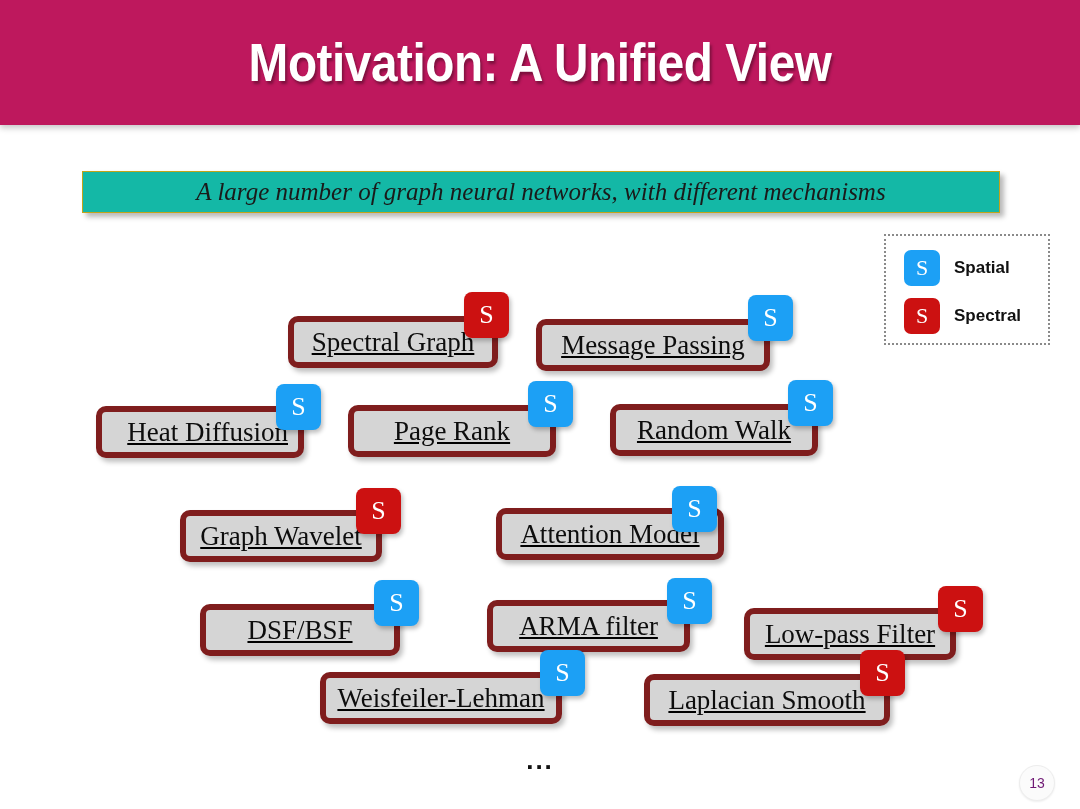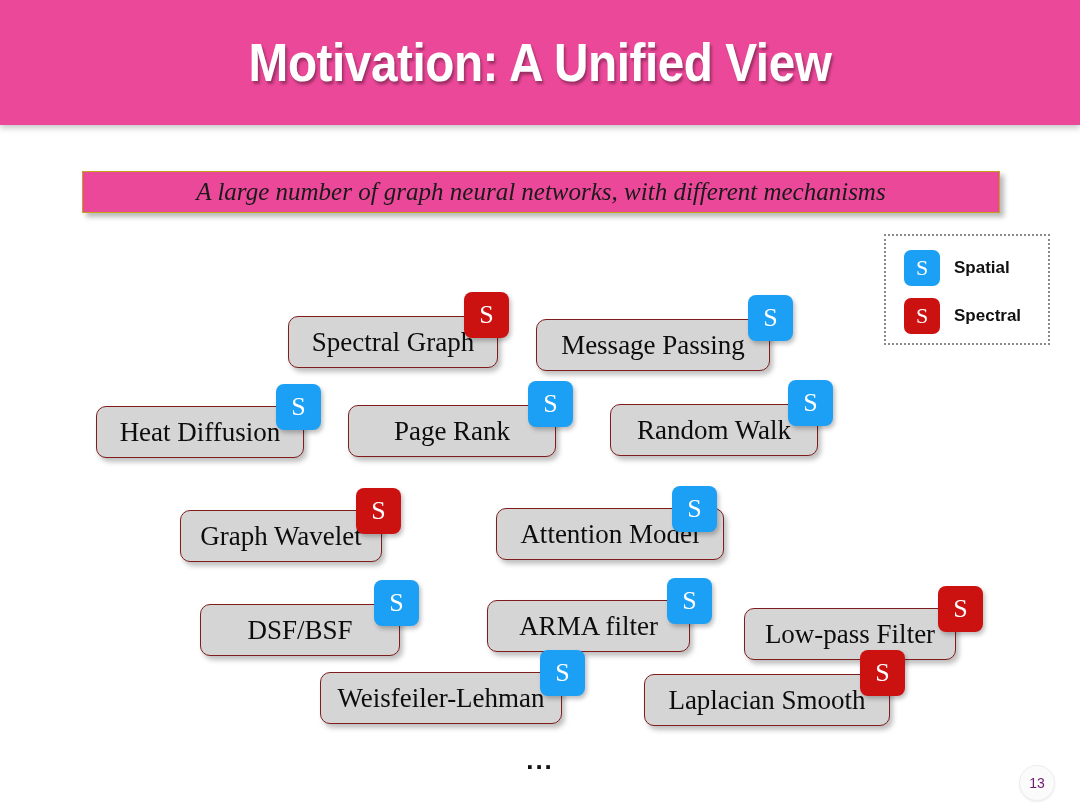--- a/index.html
+++ b/index.html
@@ -15,21 +15,21 @@
     position: relative;
   }
 
   
   #title-band {
     position: absolute;
     left: 0;
     top: 0;
     width: 1080px;
     height: 125px;
-    background: #ec4899;
+    background: #be185d;
     box-shadow: 0 3px 6px rgba(0,0,0,0.22);
   }
   #title-text {
     position: absolute;
     left: 0;
     top: 0;
     width: 1080px;
     height: 125px;
     display: flex;
     align-items: center;
@@ -45,21 +45,21 @@
     white-space: nowrap;
   }
 
   
   #subtitle-banner {
     position: absolute;
     left: 82px;
     top: 171px;
     width: 918px;
     height: 42px;
-    background: #ec4899;
+    background: #14b8a6;
     border: 1.5px solid #c2a41a;
     box-sizing: border-box;
     box-shadow: 4px 4px 5px rgba(0,0,0,0.28);
     display: flex;
     align-items: center;
     justify-content: center;
   }
   #subtitle-text {
     font-family: "Liberation Serif", "DejaVu Serif", serif;
     font-style: italic;
@@ -118,27 +118,28 @@
   }
   .node {
     position: absolute;
   }
   .node-box {
     position: absolute;
     left: 0;
     top: 0;
     height: 52px;
     background: #d5d5d5;
-    border: 1px solid #7f1d1d;
+    border: 6px solid #7f1d1d;
     border-radius: 10px;
     box-sizing: border-box;
     box-shadow: 3px 4px 5px rgba(0,0,0,0.25);
     display: flex;
     align-items: center;
     justify-content: center;
+    text-decoration: underline;
   }
   .node-label {
     font-family: "Liberation Serif", "DejaVu Serif", serif;
     font-size: 27px;
     color: #0d0d0d;
     white-space: nowrap;
     padding: 0 10px;
   }
   .node-badge {
     position: absolute;
@@ -215,21 +216,21 @@
       </div>
       <div class="node-badge" style="background: rgb(204, 17, 17); left: 176px; top: -24px;">S</div>
     </div>
     <div class="node" style="left: 536px; top: 319px; width: 234px; height: 52px;">
       <div class="node-box" style="width: 234px;">
         <div class="node-label">Message Passing</div>
       </div>
       <div class="node-badge" style="background: rgb(28, 160, 245); left: 212px; top: -24px;">S</div>
     </div>
     <div class="node" style="left: 96px; top: 406px; width: 208px; height: 52px;">
-      <div class="node-box" style="width: 208px;">
+      <div class="node-box" style="width: 208px; justify-content: flex-end;">
         <div class="node-label">Heat Diffusion</div>
       </div>
       <div class="node-badge" style="background: rgb(28, 160, 245); left: 180px; top: -22px;">S</div>
     </div>
     <div class="node" style="left: 348px; top: 405px; width: 208px; height: 52px;">
       <div class="node-box" style="width: 208px;">
         <div class="node-label">Page Rank</div>
       </div>
       <div class="node-badge" style="background: rgb(28, 160, 245); left: 180px; top: -24px;">S</div>
     </div>

